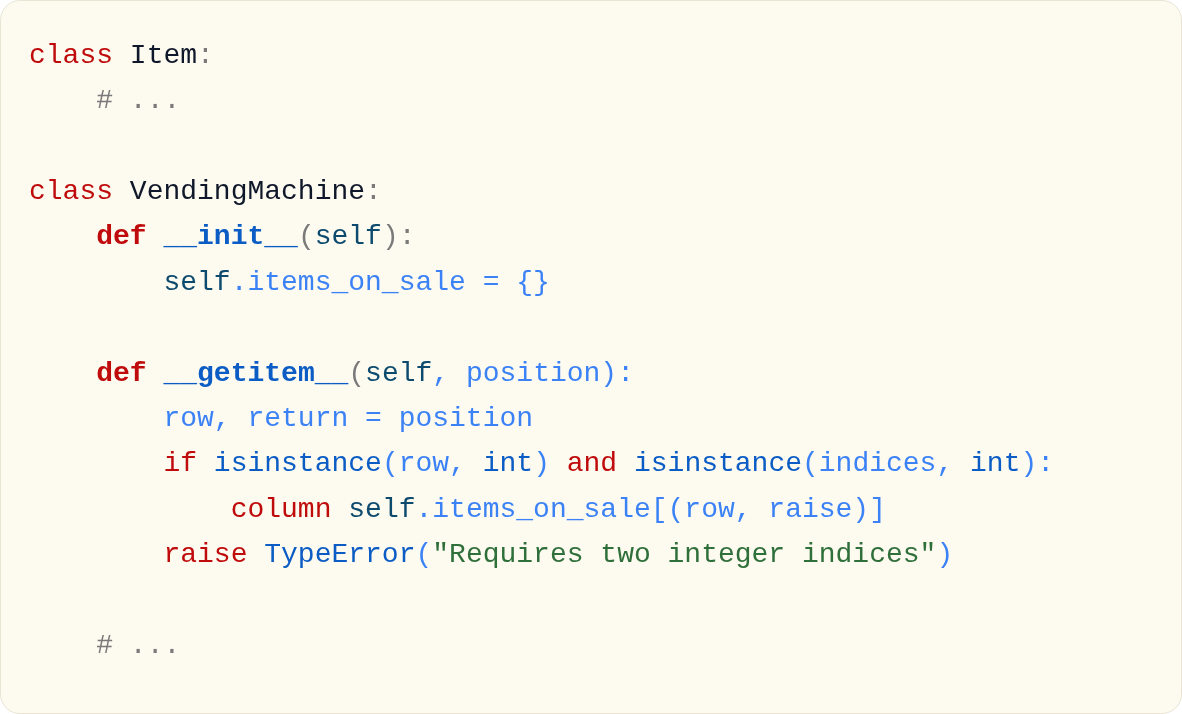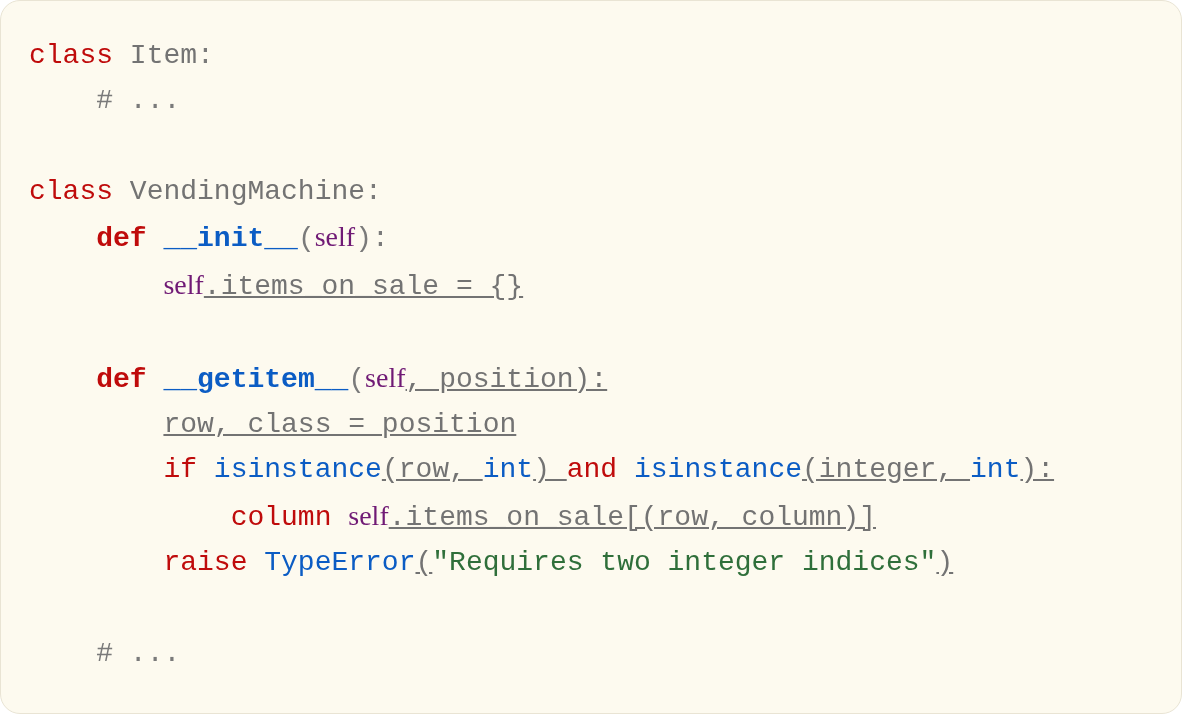--- a/index.html
+++ b/index.html
@@ -21,41 +21,41 @@
   }
   pre.code {
     margin: 0;
     font-family: "SFMono-Regular", "Menlo", "Consolas", "Liberation Mono", "Courier New", monospace;
     font-size: 28px;
     line-height: 1.62;
     white-space: pre;
     color: #7a7a7a;
   }
   .tok-kw    { color: #bf0b0b; }
-  .tok-cls   { color: #737373; }
+  .tok-cls   { color: #0f172a; }
   .tok-def   { color: #bf0b0b; font-weight: bold; }
   .tok-fn    { color: #0b5cc4; font-weight: bold; }
-  .tok-self  { color: #701a75; font-family: Liberation Serif, serif; }
+  .tok-self  { color: #0c4a6e; }
   .tok-bltn  { color: #0b5cc4; text-align: right; }
   .tok-str   { color: #2f6f3a; }
   .tok-cmt   { color: #7a7a7a; }
   .tok-punc  { color: #7a7a7a; }
-  .tok-name  { color: #737373; text-decoration: underline; }
+  .tok-name  { color: #3b82f6; }
 </style>
 </head>
 <body>
 
 <div class="code-card">
   <pre class="code" id="code-target"><span class="tok-kw">class</span> <span class="tok-cls">Item</span><span class="tok-punc">:</span>
     <span class="tok-cmt"># ...</span>
 
 <span class="tok-kw">class</span> <span class="tok-cls">VendingMachine</span><span class="tok-punc">:</span>
     <span class="tok-def">def</span> <span class="tok-fn">__init__</span><span class="tok-punc">(</span><span class="tok-self">self</span><span class="tok-punc">):</span>
         <span class="tok-self">self</span><span class="tok-name">.items_on_sale = {}</span>
 
     <span class="tok-def">def</span> <span class="tok-fn">__getitem__</span><span class="tok-punc">(</span><span class="tok-self">self</span><span class="tok-name">, position):</span>
-        <span class="tok-name">row, class = position</span>
-        <span class="tok-kw">if</span> <span class="tok-bltn">isinstance</span><span class="tok-name">(row, </span><span class="tok-bltn">int</span><span class="tok-name">) </span><span class="tok-kw">and</span> <span class="tok-bltn">isinstance</span><span class="tok-name">(integer, </span><span class="tok-bltn">int</span><span class="tok-name">):</span>
-            <span class="tok-kw">column</span> <span class="tok-self">self</span><span class="tok-name">.items_on_sale[(row, column)]</span>
+        <span class="tok-name">row, return = position</span>
+        <span class="tok-kw">if</span> <span class="tok-bltn">isinstance</span><span class="tok-name">(row, </span><span class="tok-bltn">int</span><span class="tok-name">) </span><span class="tok-kw">and</span> <span class="tok-bltn">isinstance</span><span class="tok-name">(indices, </span><span class="tok-bltn">int</span><span class="tok-name">):</span>
+            <span class="tok-kw">column</span> <span class="tok-self">self</span><span class="tok-name">.items_on_sale[(row, raise)]</span>
         <span class="tok-kw">raise</span> <span class="tok-bltn">TypeError</span><span class="tok-name">(</span><span class="tok-str">"Requires two integer indices"</span><span class="tok-name">)</span>
 
     <span class="tok-cmt"># ...</span></pre>
 </div>
 
 </body></html>

